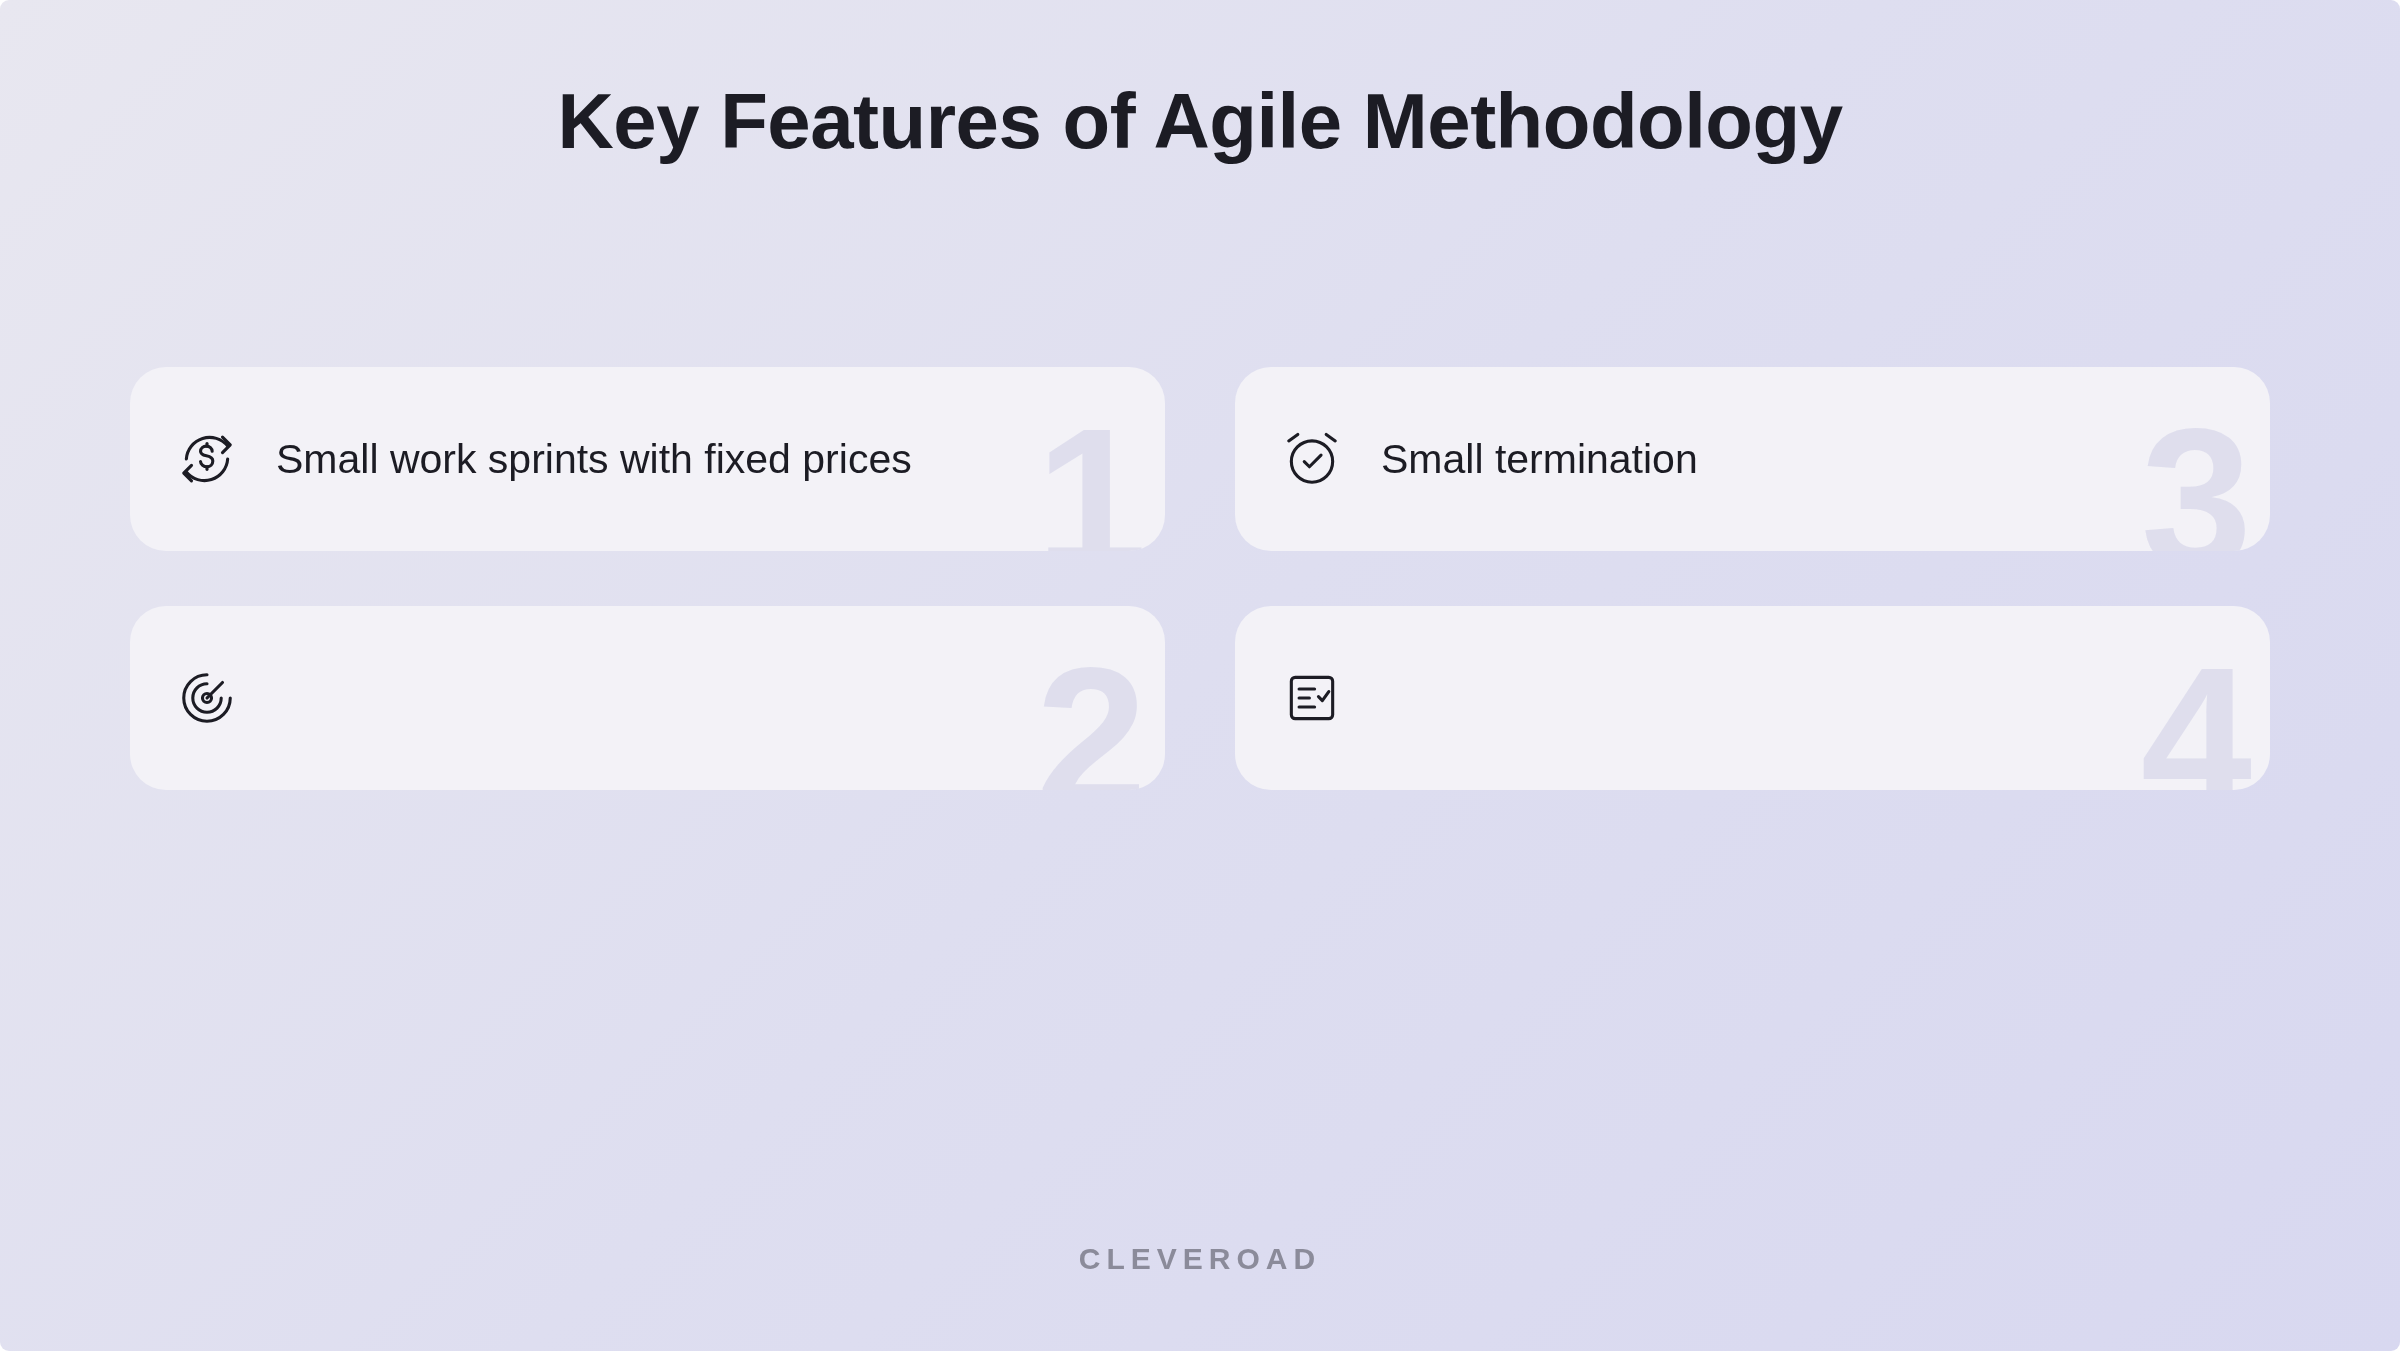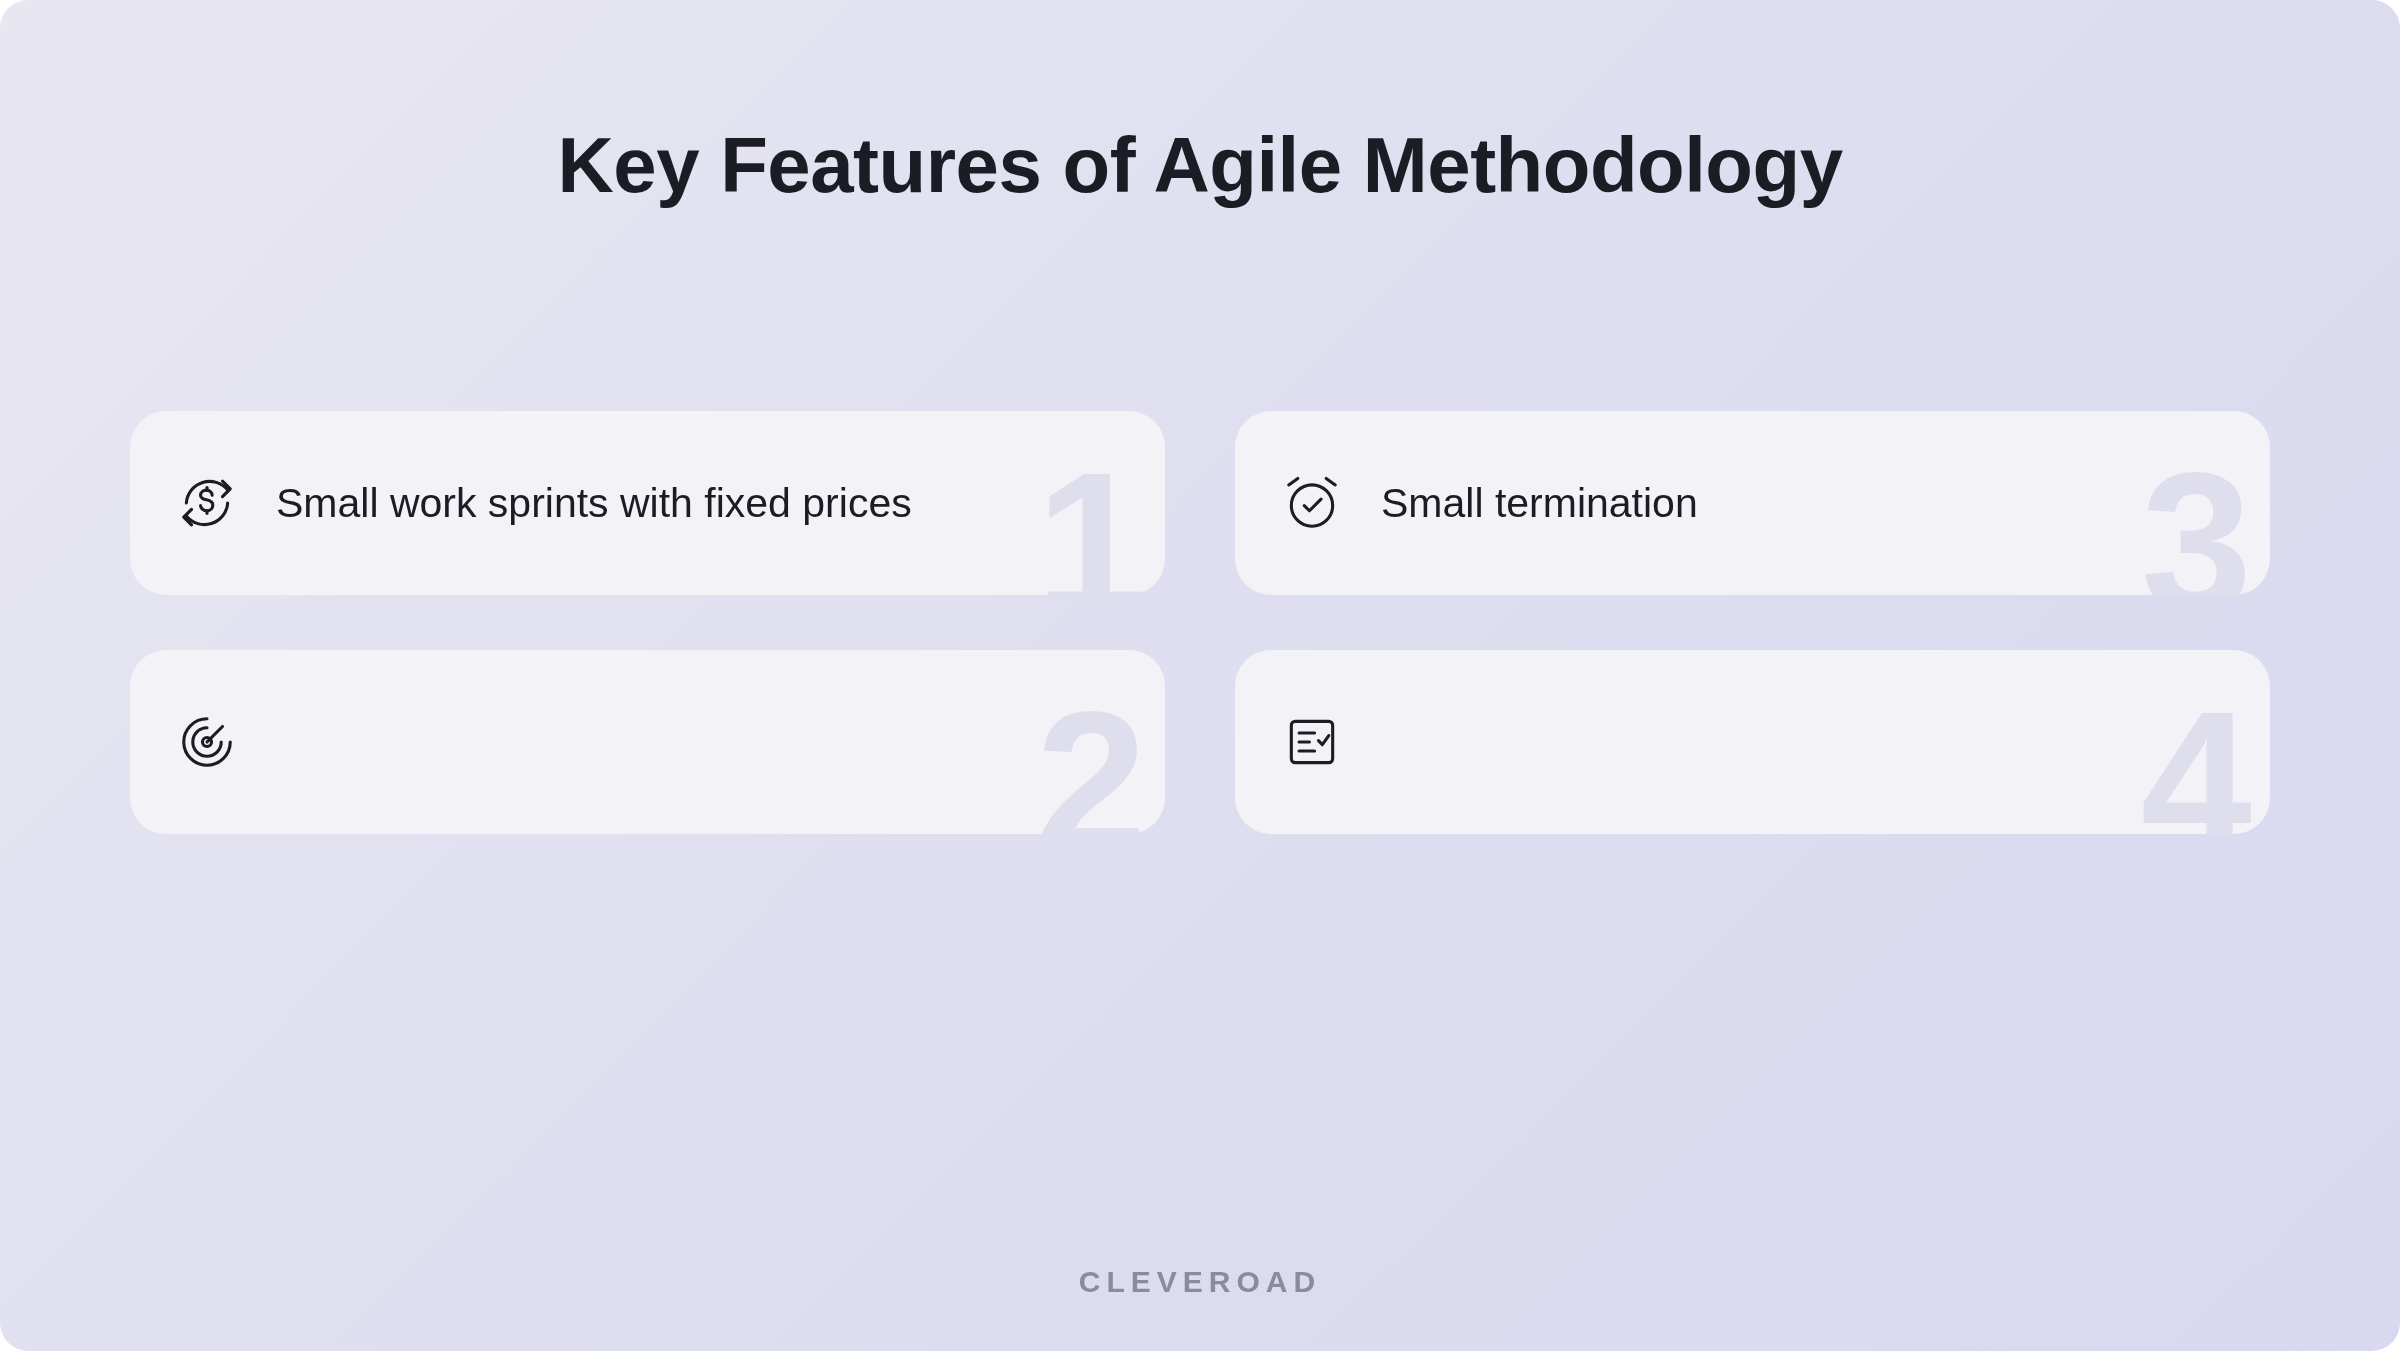--- a/index.html
+++ b/index.html
@@ -14,23 +14,23 @@
       display: flex;
       align-items: center;
       justify-content: center;
       min-height: 100vh;
     }
 
     .canvas {
       width: 2400px;
       height: 1351px;
       background: linear-gradient(135deg, #e8e7f0 0%, #dedef0 50%, #d8d8f0 100%);
-      border-radius: 28px;
+      border-radius: 9px;
       position: relative;
-      padding: 120px 130px 80px 130px;
+      padding: 76px 130px 80px 130px;
       display: flex;
       flex-direction: column;
     }
 
     .title {
       text-align: center;
       font-size: 78px;
       font-weight: 700;
       color: #1c1c24;
       letter-spacing: -0.5px;
@@ -86,21 +86,21 @@
       font-size: 200px;
       font-weight: 700;
       color: rgba(206, 206, 230, 0.55);
       line-height: 1;
       pointer-events: none;
       z-index: 1;
     }
 
     .footer {
       position: absolute;
-      bottom: 52px;
+      bottom: 75px;
       left: 0;
       right: 0;
       text-align: center;
       font-size: 30px;
       font-weight: 600;
       letter-spacing: 6px;
       color: #8b8b9a;
     }
   </style>
 </head>

